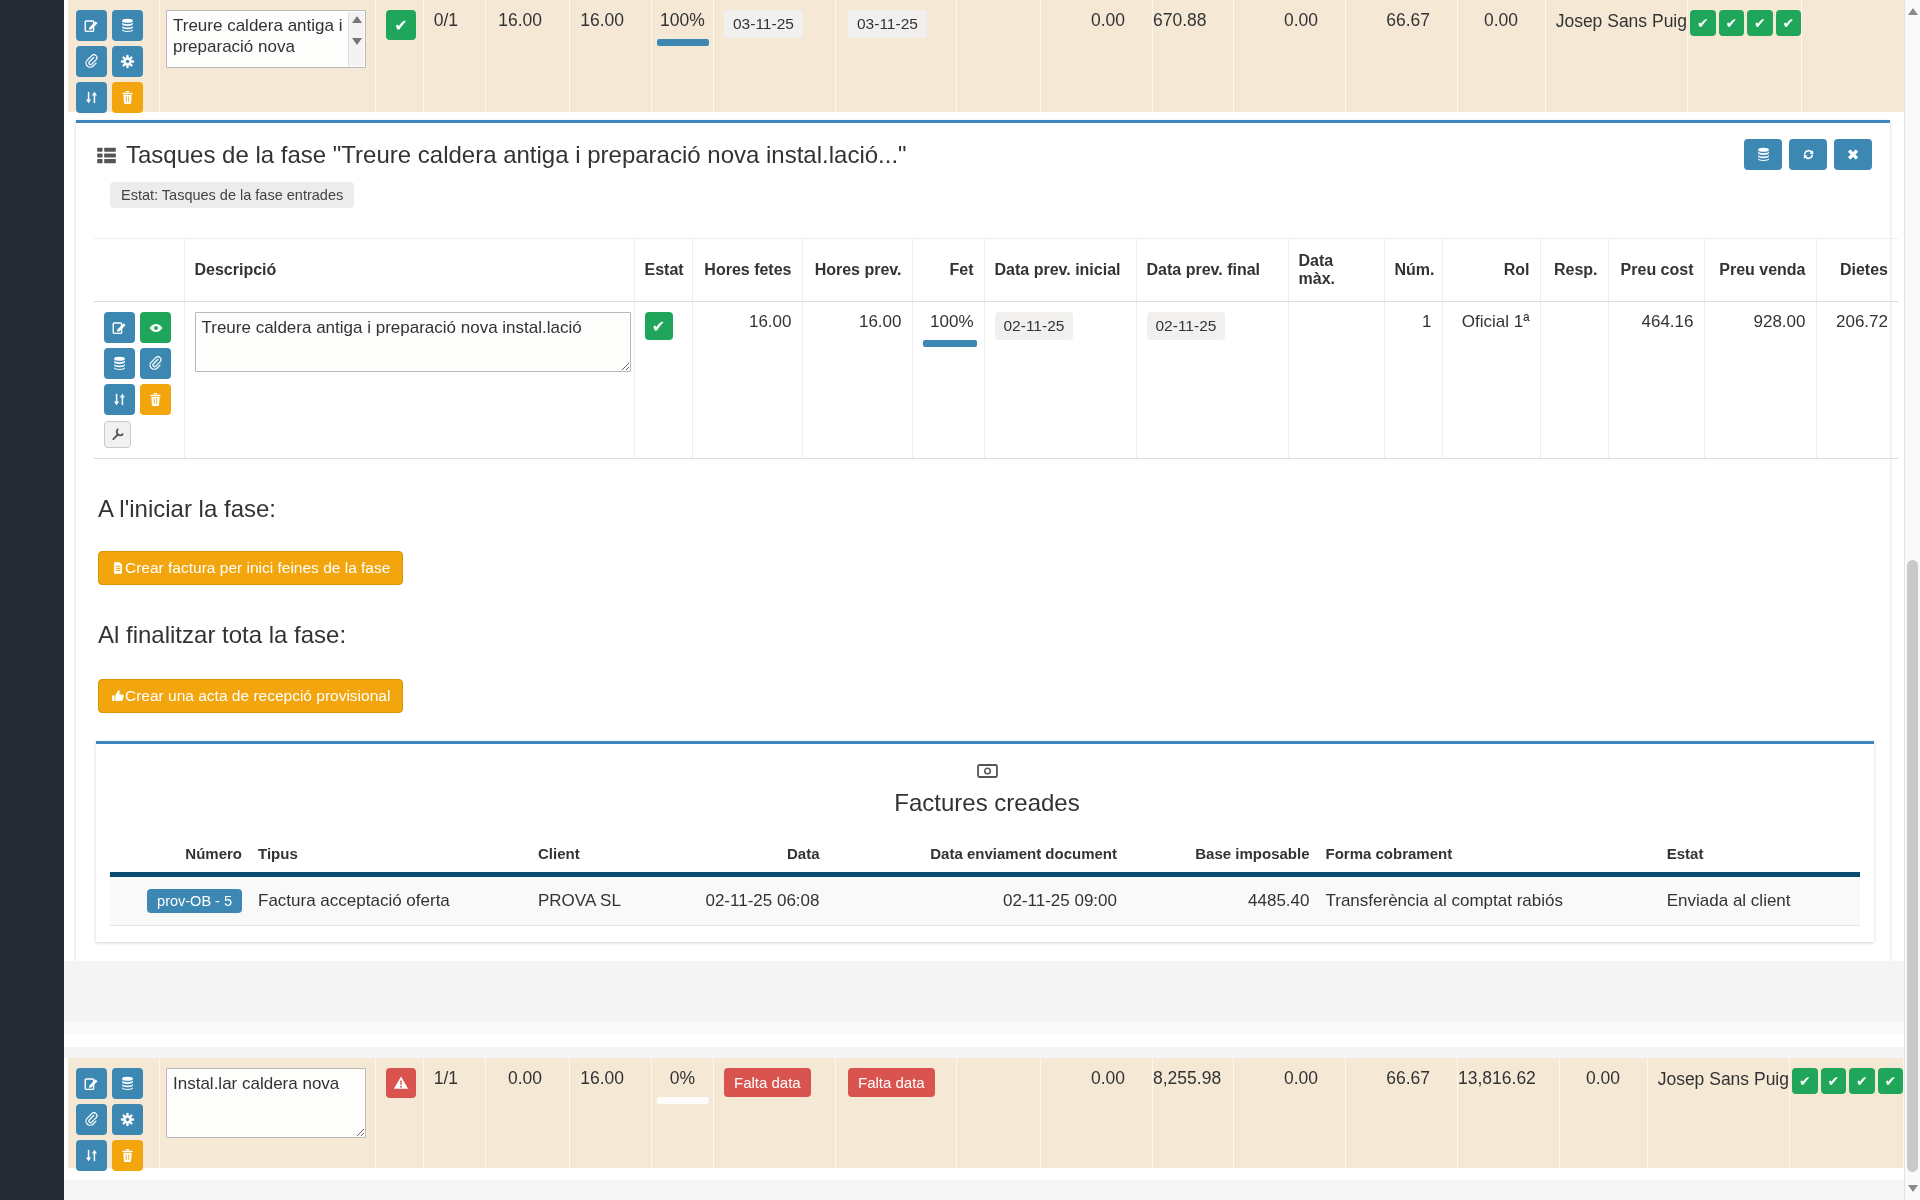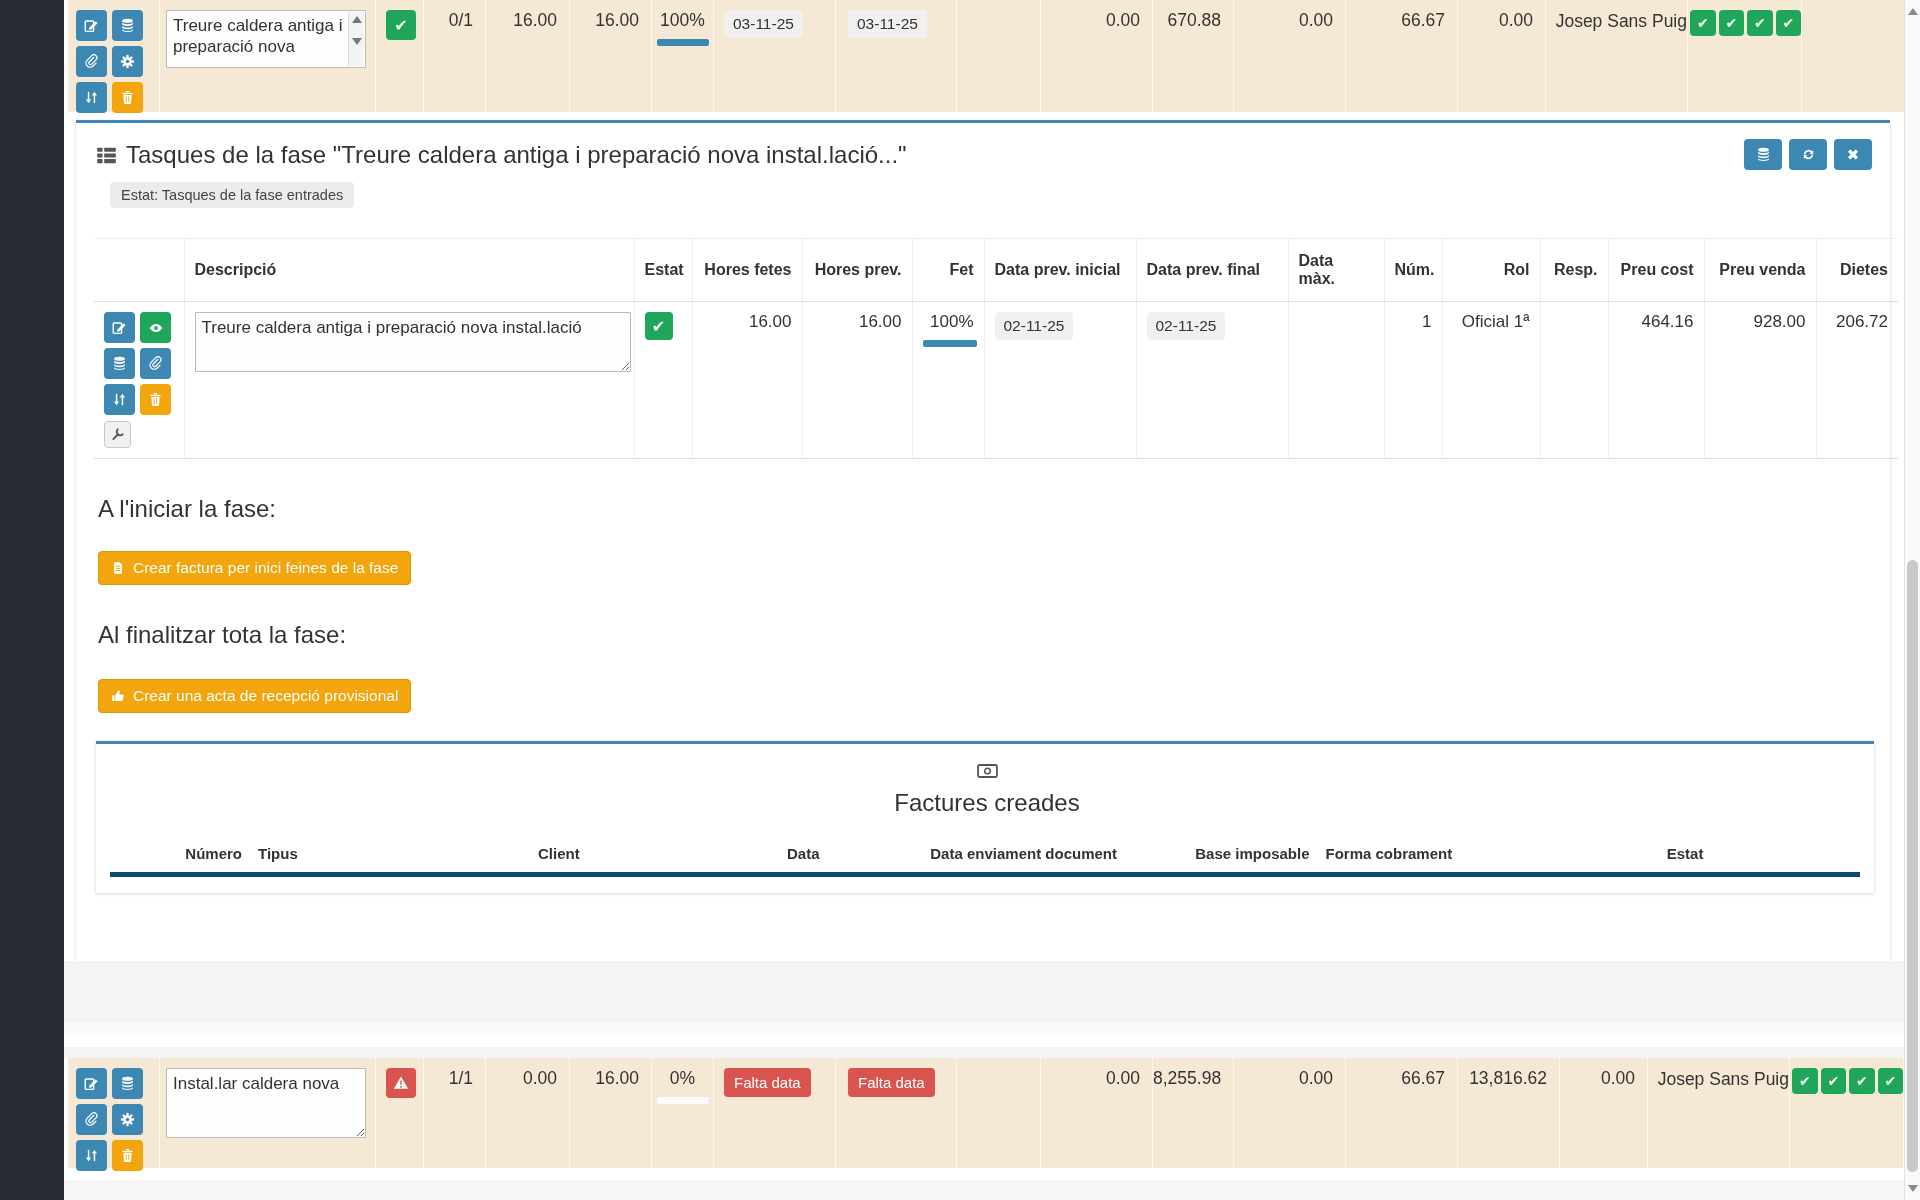--- a/index.html
+++ b/index.html
@@ -24,21 +24,21 @@
   .co-desc{width:216px; padding:8px 0 0 6px;}
   .co-estat{width:48px; padding:8px 0 0 10px;}
   .co-count{width:62px;} .co-hf{width:84px;} .co-hp{width:82px;}
   .co-fet{width:62px; text-align:center;}
   .co-d1{width:122px; padding:8px 0 0 10px;} .co-d2{width:121px; padding:8px 0 0 12px;}
   .co-dmax{width:84px;}
   .co-v1{width:112px;} .co-v2{width:81px;} .co-v3{width:112px;} .co-v4{width:112px;}
   .co-v5{width:102px;} .co-v6{width:88px;}
   .co-resp{width:142px; text-align:right; padding:8px 0 0 0; font-size:17.5px; line-height:1.3;}
   .co-checks{width:114px; padding:8px 0 0 2px;}
-  .num { text-align:right; padding-right:12px; font-size:17.5px; }
+  .num { text-align:right; padding-right:27px; font-size:17.5px; }
   .fet-val { font-size:17.5px; }
   .bar { height:7px; width:52px; margin:8px auto 0; border-radius:2px; }
   .bar-full { background:#3d87b3; } .bar-empty { background:#fdfcfa; }
 
   .igrid { display:grid; grid-template-columns:31px 31px; gap:5px; width:70px; }
   .ibtn { width:31px; height:31px; border-radius:4px; background:#3d87b3; display:flex; align-items:center; justify-content:center; cursor:pointer; }
   .ibtn.orange { background:#f2a50c; }
   .ibtn.green  { background:#1fa65a; }
   .ibtn.gray   { background:#f1f1f1; border:1px solid #c8c8c8; width:27px; height:27px; }
 
@@ -74,21 +74,21 @@
   .estat-badge { display:inline-block; margin:12px 0 0 16px; background:#ececec; color:#444; font-size:14.5px; padding:5px 11px; border-radius:4px; }
 
   table.ttable { width:100%; border-collapse:collapse; table-layout:fixed; margin-top:30px; }
   .ttable th { font-size:16px; font-weight:bold; text-align:left; padding:13px 10px; border-bottom:1px solid #ddd; border-top:1px solid #eee; }
   .ttable td { font-size:17px; vertical-align:top; padding:10px 10px; border-bottom:1px solid #ddd; height:136px; }
   .ttable th + th, .ttable td + td { border-left:1px solid #eee; }
   .t-right { text-align:right !important; }
   .tfet-bar { height:7px; width:54px; background:#3d87b3; border-radius:2px; margin:8px 0 0 auto; }
 
   .sec-label { font-size:24px; color:#333; margin:36px 0 0 4px; }
-  .obtn { display:inline-flex; align-items:center; gap:8px; background:#f2a50c; border:1px solid #dd9700; color:#fff;
+  .obtn { display:inline-flex; align-items:center; background:#f2a50c; border:1px solid #dd9700; color:#fff;
           font-size:15.5px; padding:7px 12px; border-radius:4px; cursor:pointer; }
   .mt28{margin:28px 0 0 4px;} .mt30{margin:30px 0 0 4px;} .mt12{margin:12px 0 0 4px; display:inline-flex;}
   .btn-col { display:flex; flex-direction:column; align-items:flex-start; }
 
   
   #factures-panel { margin:28px 2px 0 2px; width:1778px; background:#fff; border-top:3px solid #3d87c0;
      box-shadow:0 1px 3px rgba(0,0,0,.18); padding:12px 14px 16px; }
   .fpanel-title { display:flex; align-items:center; gap:9px; font-size:24px; color:#333; margin:6px 0 18px 4px;flex-direction:column; }
   table.ftable { width:100%; border-collapse:collapse; table-layout:fixed; }
   .ftable th { font-size:15px; font-weight:bold; text-align:left; padding:10px 8px; border-bottom:5px solid #0c4a6e; }
@@ -396,20 +396,30 @@
             <tr>
           <th class="t-right">Número</th>
           <th>Tipus</th>
           <th>Client</th>
           <th class="t-right">Data</th>
           <th class="t-right">Data enviament document</th>
           <th class="t-right">Base imposable</th>
           <th>Forma cobrament</th>
           <th>Estat</th>
         </tr>
+        <tr>
+          <td class="t-right"><span class="num-badge">prov-OB - 5</span></td>
+          <td>Factura acceptació oferta</td>
+          <td>PROVA SL</td>
+          <td class="t-right">02-11-25 06:08</td>
+          <td class="t-right">02-11-25 09:00</td>
+          <td class="t-right">4485.40</td>
+          <td>Transferència al comptat rabiós</td>
+          <td>Enviada al client</td>
+        </tr>
       </tbody>
         </table>
     </div>
   </div>
 
   <div class="gap-stripes"></div>
 
   <div class="prow" style="top:1058px; height:110px;">
     <div class="co-icons">
       <div class="igrid">

